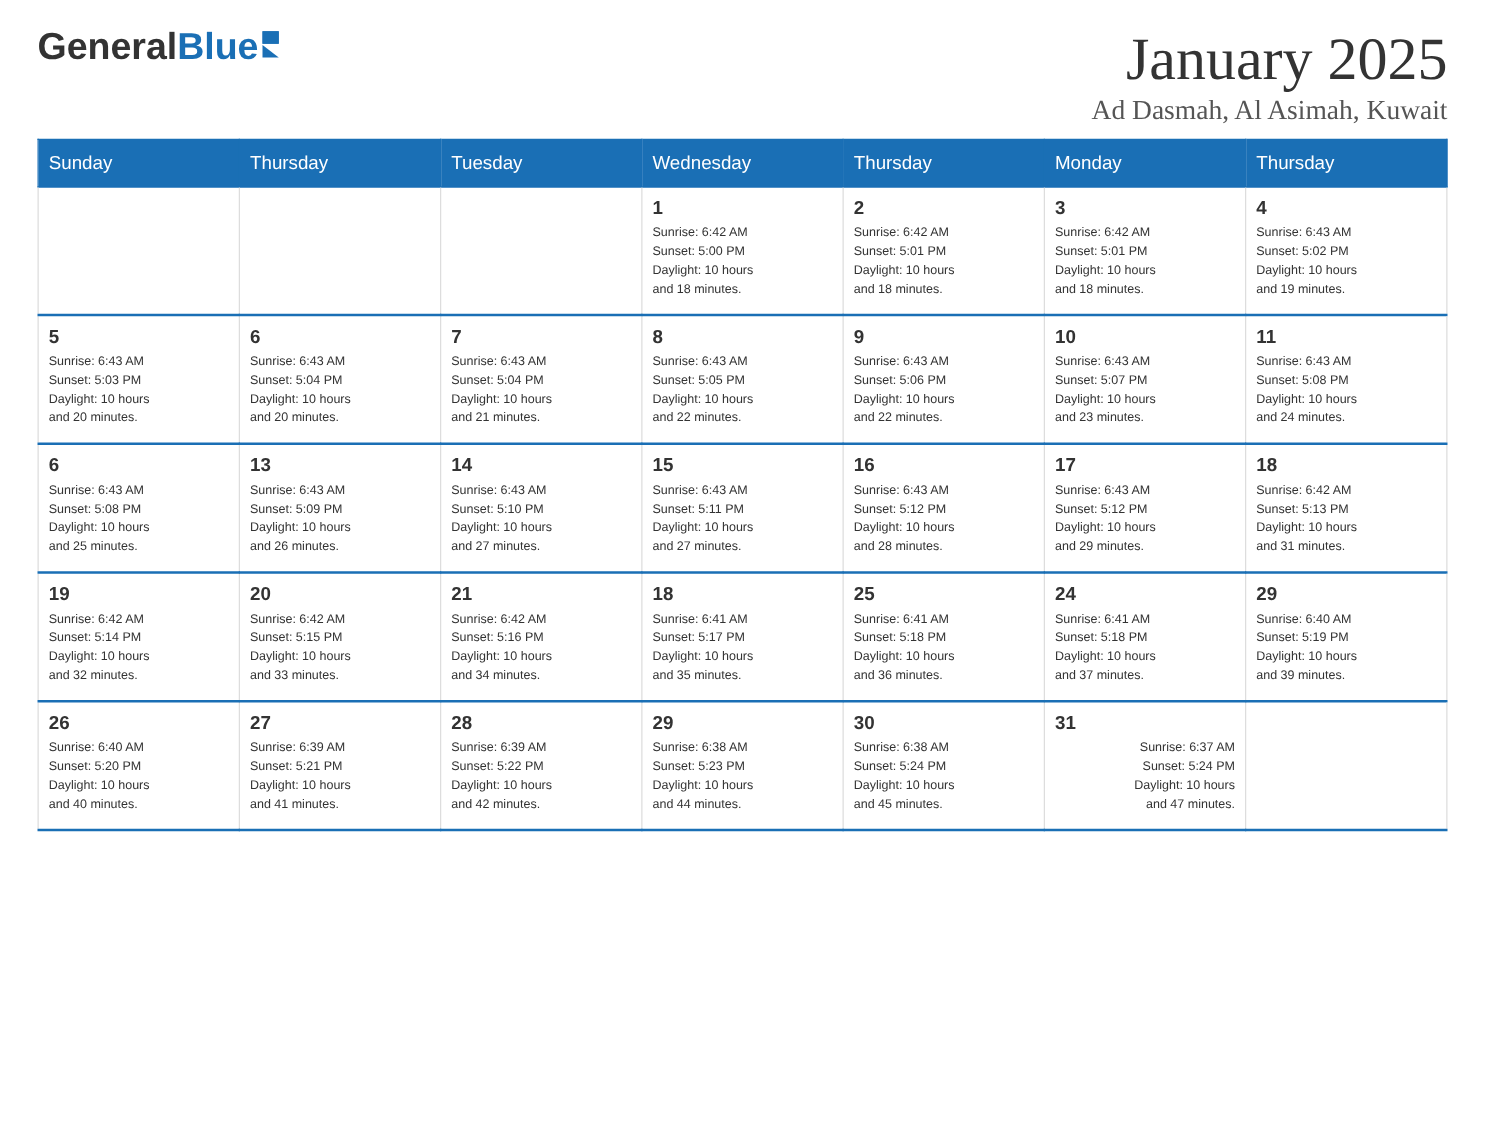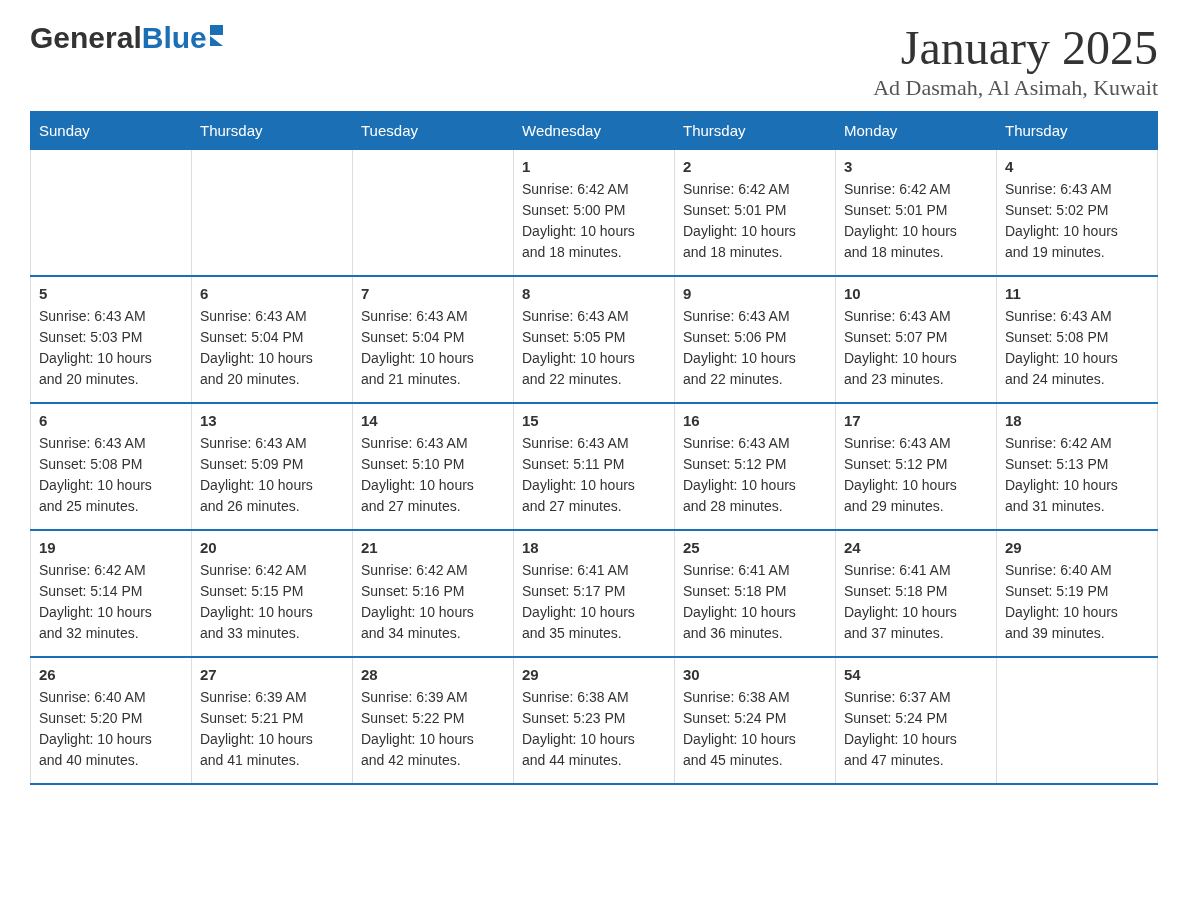--- a/index.html
+++ b/index.html
@@ -77,21 +77,21 @@
       min-height: 100px;
     }
     .day-number {
       font-size: 15px;
       font-weight: bold;
       color: #333;
       display: block;
       margin-bottom: 4px;
     }
     .day-info {
-      font-size: 14px;
+      font-size: 10px;
       color: #333;
       line-height: 1.5;
     }
   </style>
 </head>
 <body>
 
 <div class="header">
   <div class="logo">
     <div class="logo-wrapper">
@@ -341,22 +341,22 @@
 and 44 minutes.</div>
         </td>
         <td>
           <span class="day-number">30</span>
           <div class="day-info" style="white-space: pre-line;">Sunrise: 6:38 AM
 Sunset: 5:24 PM
 Daylight: 10 hours
 and 45 minutes.</div>
         </td>
         <td>
-          <span class="day-number">54</span>
-          <div class="day-info" style="white-space: pre-line;">Sunrise: 6:37 AM
+          <span class="day-number">31</span>
+          <div class="day-info" style="white-space: pre-line; text-align: right;">Sunrise: 6:37 AM
 Sunset: 5:24 PM
 Daylight: 10 hours
 and 47 minutes.</div>
         </td>
         <td></td>
       </tr>
     </tbody>
 </table>
 
 </body></html>

